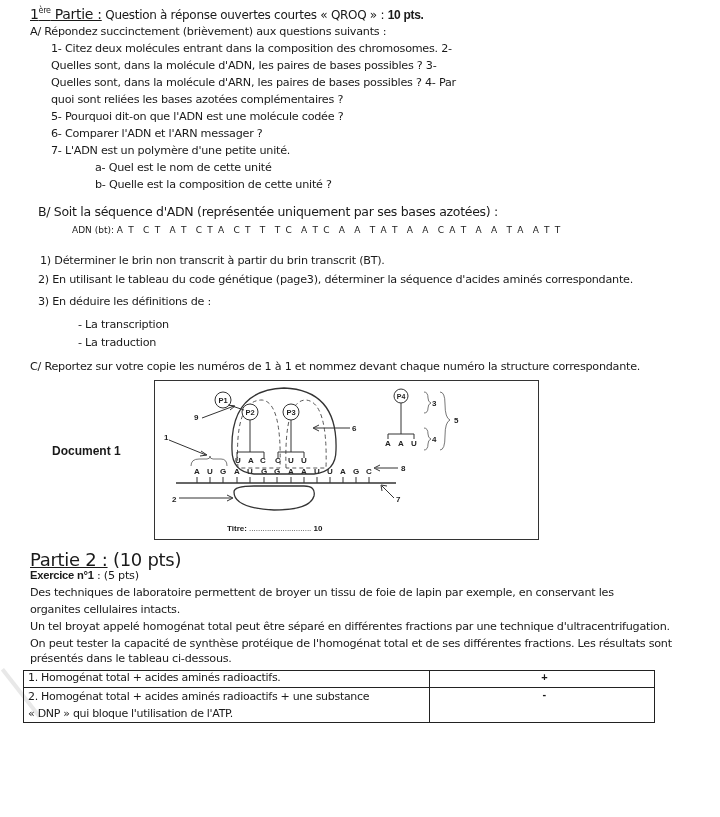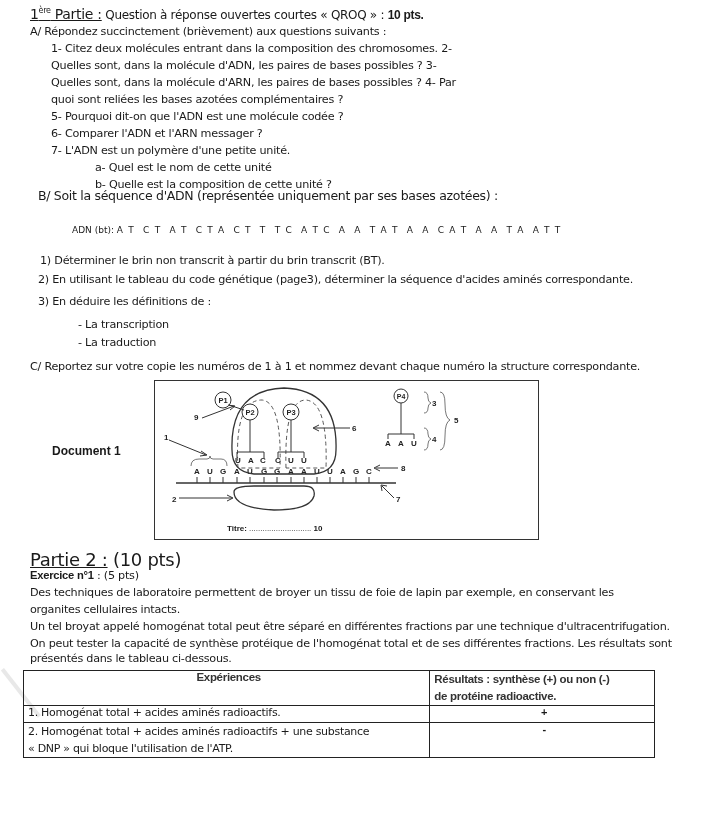--- a/index.html
+++ b/index.html
@@ -49,21 +49,21 @@
 <div class="abs t" style="left:51px; top:42px;">1-   Citez deux molécules entrant dans la composition des chromosomes. 2-</div>
 <div class="abs t" style="left:51px; top:59px;">Quelles sont, dans la molécule d'ADN, les paires de bases possibles ? 3-</div>
 <div class="abs t" style="left:51px; top:76px;">Quelles sont, dans la molécule d'ARN, les paires de bases possibles ? 4-  Par</div>
 <div class="abs t" style="left:51px; top:93px;">quoi sont reliées les bases azotées complémentaires ?</div>
 <div class="abs t" style="left:51px; top:110px;">5-  Pourquoi dit-on que l'ADN est une molécule codée ?</div>
 <div class="abs t" style="left:51px; top:127px;">6-  Comparer l'ADN et l'ARN messager ?</div>
 <div class="abs t" style="left:51px; top:144px;">7-  L'ADN est un polymère d'une petite unité.</div>
 <div class="abs t" style="left:95px; top:161px;">a-   Quel est le nom de cette unité</div>
 <div class="abs t" style="left:95px; top:178px;">b-  Quelle est la composition de cette unité ?</div>
 
-<div class="abs" style="left:38px; top:188px; font-size:12.5px; letter-spacing:-0.3px;">B/  Soit la séquence d'ADN (représentée uniquement par ses bases azotées) :</div>
+<div class="abs" style="left:38px; top:204px; font-size:12.5px; letter-spacing:-0.3px;">B/  Soit la séquence d'ADN (représentée uniquement par ses bases azotées) :</div>
 <div class="abs" style="left:72px; top:225px; font-size:9px;">
   <span>ADN (bt):</span>
   <span style="letter-spacing:1.2px; white-space:pre;">A T  C T  A T  C T A  C T  T  T C  A T C  A  A  T A T  A  A  C A T  A  A  T A  A T T</span>
 </div>
 <div class="abs t" style="left:40px; top:254px;">1) Déterminer le brin non transcrit à partir du brin transcrit (BT).</div>
 <div class="abs t" style="left:38px; top:273px;">2) En utilisant le tableau du code génétique (page3), déterminer la séquence d'acides aminés correspondante.</div>
 <div class="abs t" style="left:38px; top:295px;">3) En déduire les définitions de :</div>
 <div class="abs t" style="left:78px; top:318px;">- La transcription</div>
 <div class="abs t" style="left:78px; top:336px;">- La traduction</div>
 
@@ -202,27 +202,20 @@
 <div class="abs t" style="left:30px; top:652px;">présentés dans le tableau ci-dessous.</div>
 
 <div class="watermark"></div>
 
 <table class="res">
   <colgroup>
       <col style="width:407px">
       <col style="width:225px">
     </colgroup>
   <tbody>
-      <tr style="height:33px;">
-    <th style="text-align:center;">Expériences</th>
-    <th style="text-align:left; line-height:17px;">
-      <div>Résultats : synthèse (+) ou non (-)</div>
-      <div>de protéine radioactive.</div>
-    </th>
-  </tr>
   <tr style="height:17px;">
     <td>1. Homogénat total + acides aminés radioactifs.</td>
     <td class="r">+</td>
   </tr>
   <tr style="height:34px;">
     <td style="line-height:17px;">
       <div>2. Homogénat total + acides aminés radioactifs + une substance</div>
       <div>« DNP » qui bloque l'utilisation de l'ATP.</div>
     </td>
     <td class="r">-</td>

